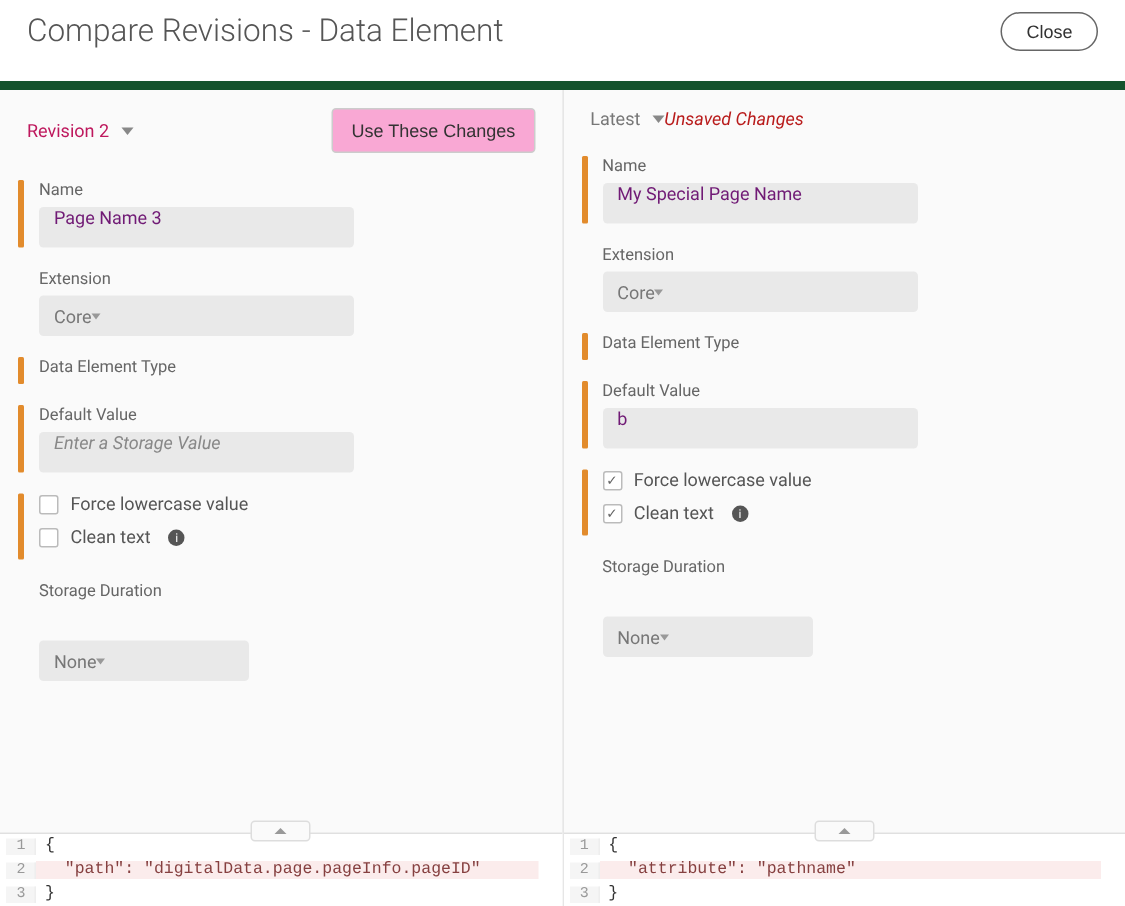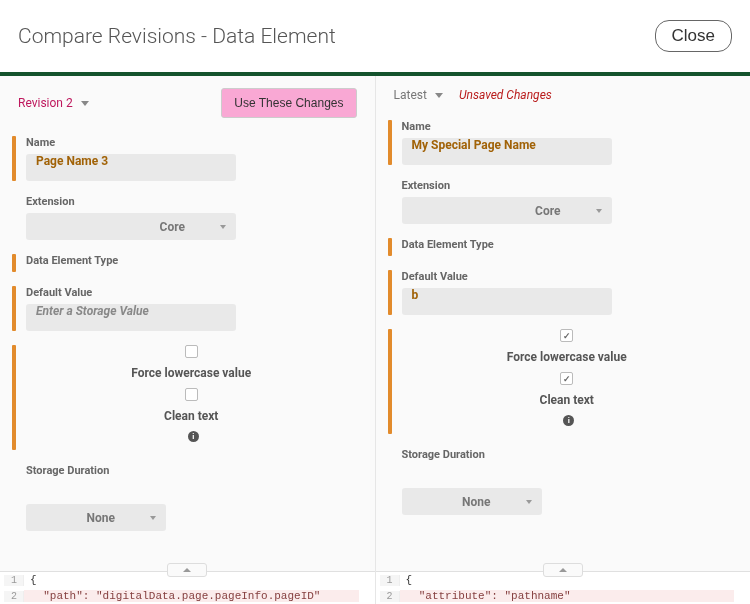--- a/index.html
+++ b/index.html
@@ -9,34 +9,34 @@
       color: #333;
       background: #fff;
       width: 750px;
       height: 604px;
       overflow: hidden;
     }
     .header {
       display: flex;
       justify-content: space-between;
       align-items: center;
-      padding: 20px 18px 20px 18px;
-      border-bottom: 4px solid #14532d;
+      padding: 8px 18px 20px 18px;
+      border-bottom: 6px solid #14532d;
     }
     .header h1 {
       font-size: 21px;
       font-weight: 300;
       color: #555;
     }
     .close-btn {
       border: 1.5px solid #666;
       border-radius: 14px;
       background: #fff;
       padding: 5px 16px;
-      font-size: 17px;
+      font-size: 12px;
       cursor: pointer;
       color: #333;
     }
     .panes {
       display: flex;
       height: 544px;
     }
     .pane {
       flex: 1;
       background: #fafafa;
@@ -76,21 +76,20 @@
       border-radius: 3px;
       padding: 7px 12px;
       font-size: 12px;
       cursor: pointer;
       color: #333;
     }
     .form-area {
       flex: 1;
       padding: 6px 18px 0 12px;
       overflow: hidden;
-      font-weight: bold;
     }
     .field-row {
       display: flex;
       margin-bottom: 14px;
     }
     .accent {
       width: 4px;
       background: #e28b2c;
       border-radius: 1px;
       margin-right: 10px;
@@ -109,40 +108,38 @@
       height: 27px;
       background: #e9e9e9;
       border: none;
       border-radius: 3px;
       padding: 0 10px;
       font-size: 12px;
       color: #888;
       font-style: italic;
       position: relative;
     }
-    .field-input.filled { color: #a16207; font-style: normal;}
+    .field-input.filled { color: #701a75; font-style: normal;}
     .field-select {
       display: flex;
       align-items: center;
-      justify-content: flex-end;
+      justify-content: flex-start;
       cursor: pointer;
       max-width: 210px;
-      gap: 35px;
     }
     .field-select.narrow { max-width: 140px; margin-top: 27px; }
     .field-select span { font-style: normal; color:#777; }
     .chev-small {
       width:0;height:0;border-left:3px solid transparent;border-right:3px solid transparent;border-top:4px solid #999;
     }
     .checkbox-row {
       display: flex;
       align-items: center;
       gap: 8px;
       margin-bottom: 8px;
-      flex-direction: column;
     }
     .cbox {
       width: 13px; height: 13px;
       border: 1px solid #bbb;
       border-radius: 2px;
       background: #fff;
       display: flex;
       align-items: center;
       justify-content: center;
       font-size: 9px;
@@ -317,21 +314,21 @@
           <div class="gutter">3</div>
           <div class="code-text"><span class="brace">}</span></div>
           <div class="spacer-right"></div>
         </div>
       </div>
     </div>
   </div>
 
   <div class="pane">
     <div class="pane-header">
-      <div style="display:flex;align-items:center;gap:16px;">
+      <div style="display:flex;align-items:center;">
         <div class="rev-selector latest">
           <span>Latest</span>
           <span class="chevron-down"></span>
         </div>
         <span class="unsaved">Unsaved Changes</span>
       </div>
     </div>
     <div class="form-area">
 
       <div class="field-row">

